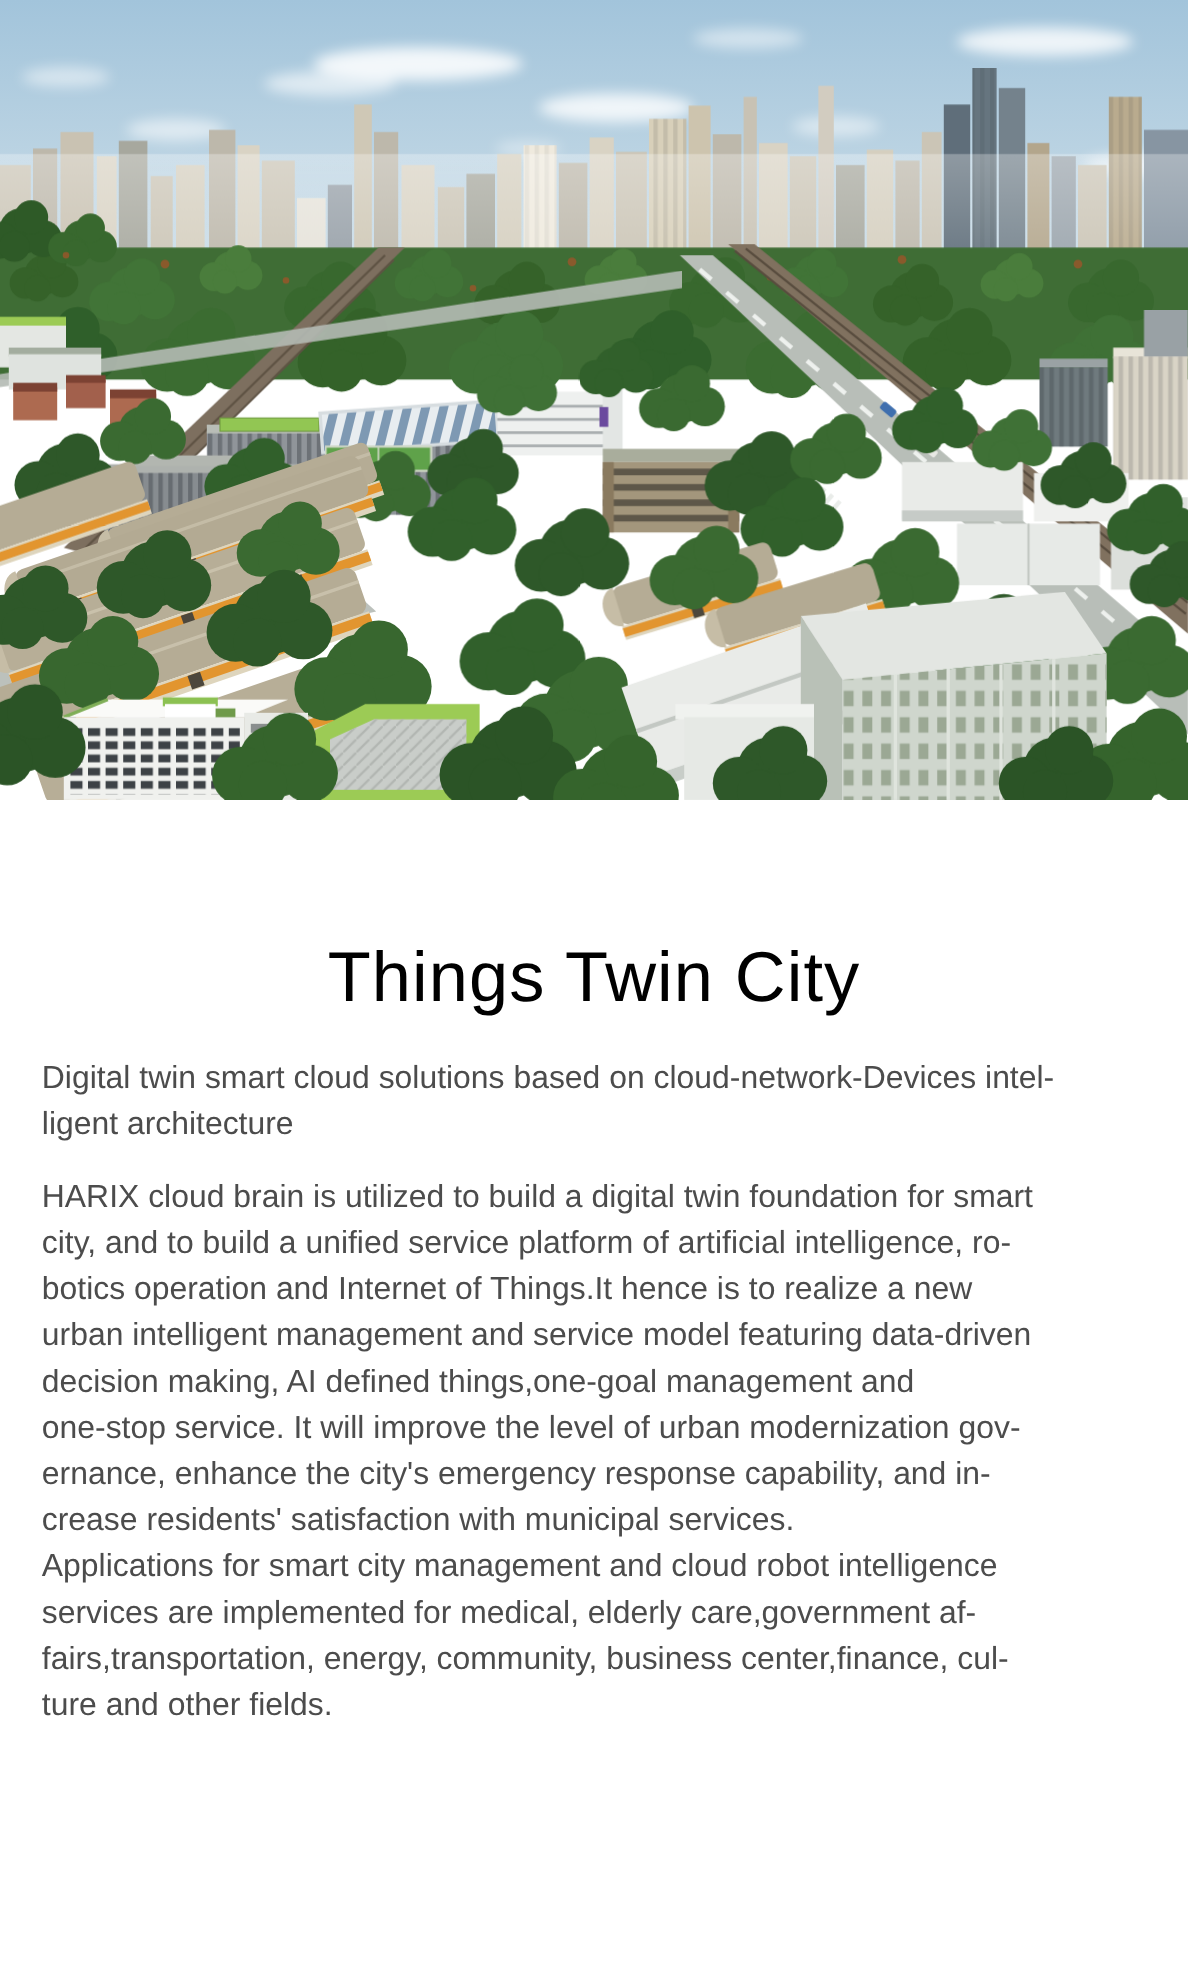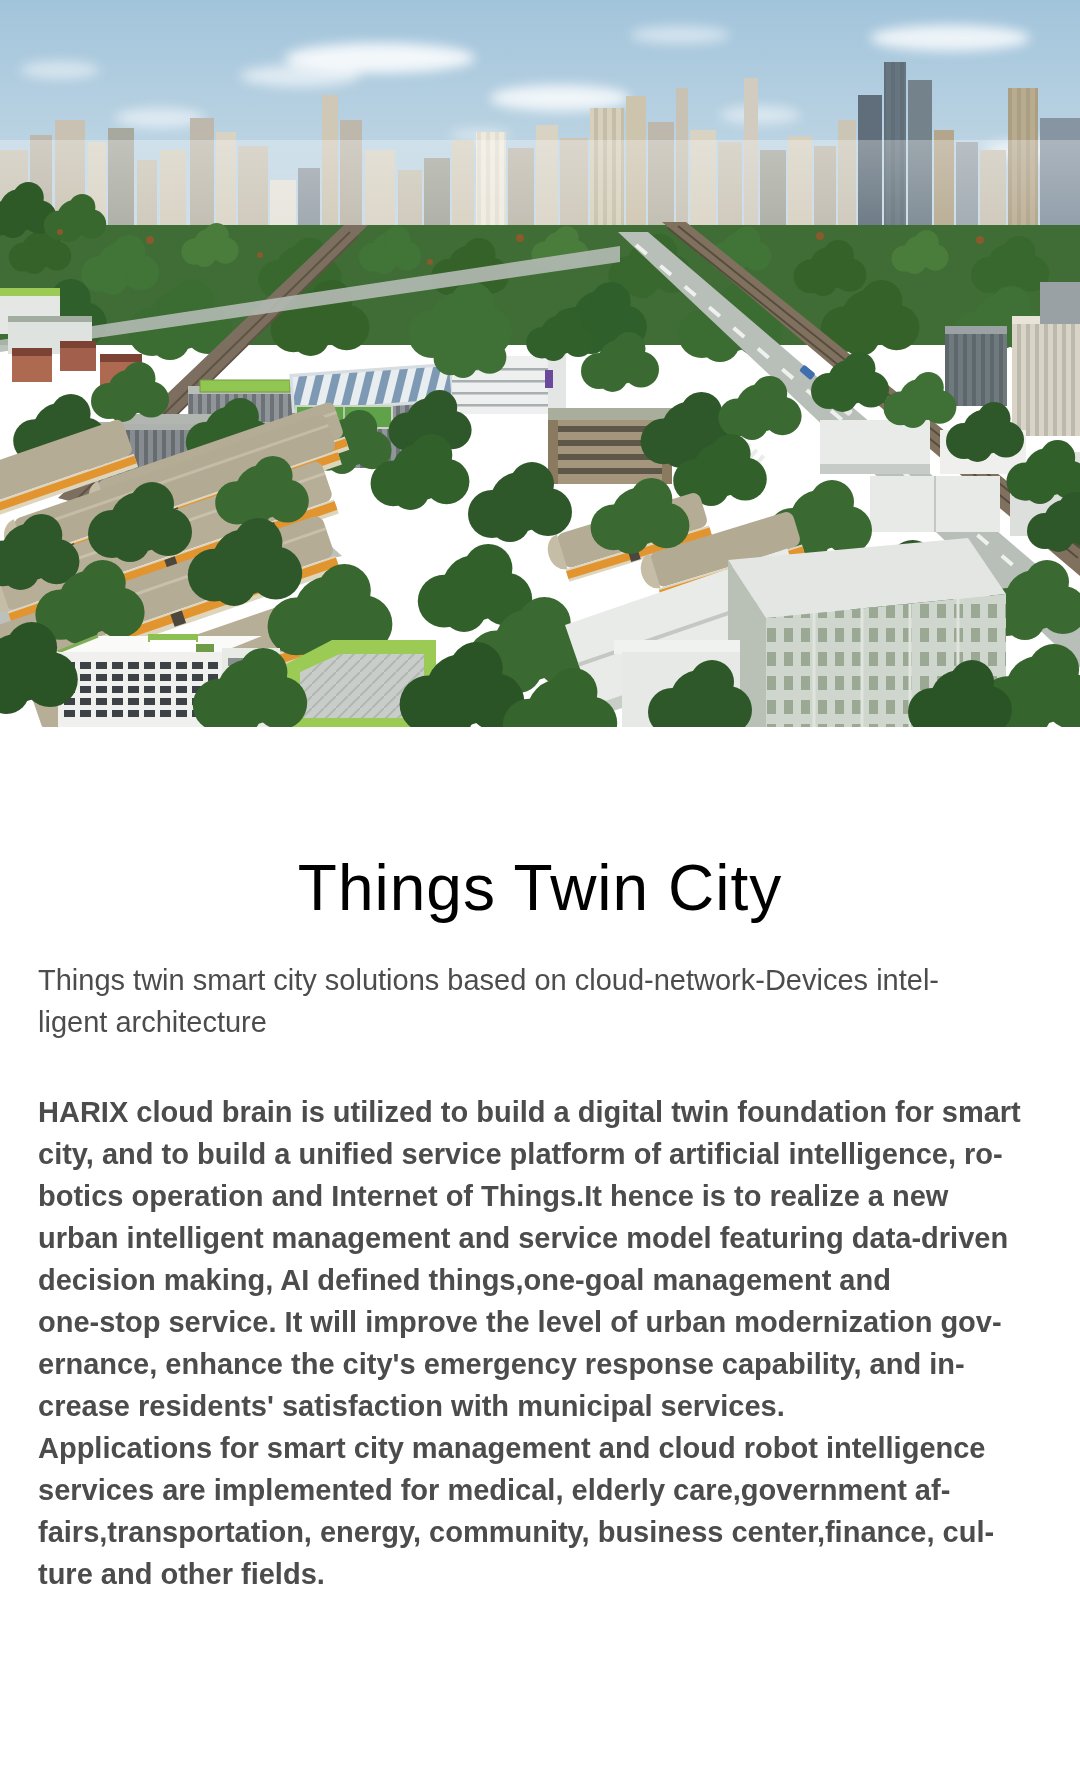--- a/index.html
+++ b/index.html
@@ -18,26 +18,26 @@
   }
   p.intro{
     margin:34px 28px 0 38px;
     font-size:29px;
     line-height:42px;
     color:#4c4c4c;
     white-space:pre;
     font-weight:400;
   }
   p.bodytext{
-    margin:48px 28px 0 38px;
+    margin:24px 28px 0 38px;
     font-size:29px;
     line-height:42px;
     color:#4c4c4c;
     white-space:pre;
-    font-weight:700;
+    font-weight:400;
   }
 </style>
 </head>
 <body>
 
 <div class="hero">
 <svg width="1080" height="727" viewBox="0 0 1080 727" preserveAspectRatio="none" role="img">
   <defs>
     <linearGradient id="sky" x1="0" y1="0" x2="0" y2="1">
       <stop offset="0" stop-color="#a2c4db"></stop>
@@ -402,21 +402,21 @@
     <use href="#tc" fill="#35642c" transform="translate(560,712) scale(2.2)"></use>
     <use href="#tc" fill="#2e5829" transform="translate(700,700) scale(2)"></use>
     <use href="#tc" fill="#35642c" transform="translate(1040,690) scale(2.3)"></use>
     <use href="#tc" fill="#2b5426" transform="translate(960,700) scale(2)"></use>
   </g>
 </svg>
 </div>
 
 <main>
   <h1 class="page-title">Things Twin City</h1>
-  <p class="intro">Things twin smart city solutions based on cloud-network-Devices intel-
+  <p class="intro">Digital twin smart cloud solutions based on cloud-network-Devices intel-
 ligent architecture</p>
   <p class="bodytext">HARIX cloud brain is utilized to build a digital twin foundation for smart
 city, and to build a unified service platform of artificial intelligence, ro-
 botics operation and Internet of Things.It hence is to realize a new
 urban intelligent management and service model featuring data-driven
 decision making, AI defined things,one-goal management and
 one-stop service. It will improve the level of urban modernization gov-
 ernance, enhance the city's emergency response capability, and in-
 crease residents' satisfaction with municipal services.
 Applications for smart city management and cloud robot intelligence

